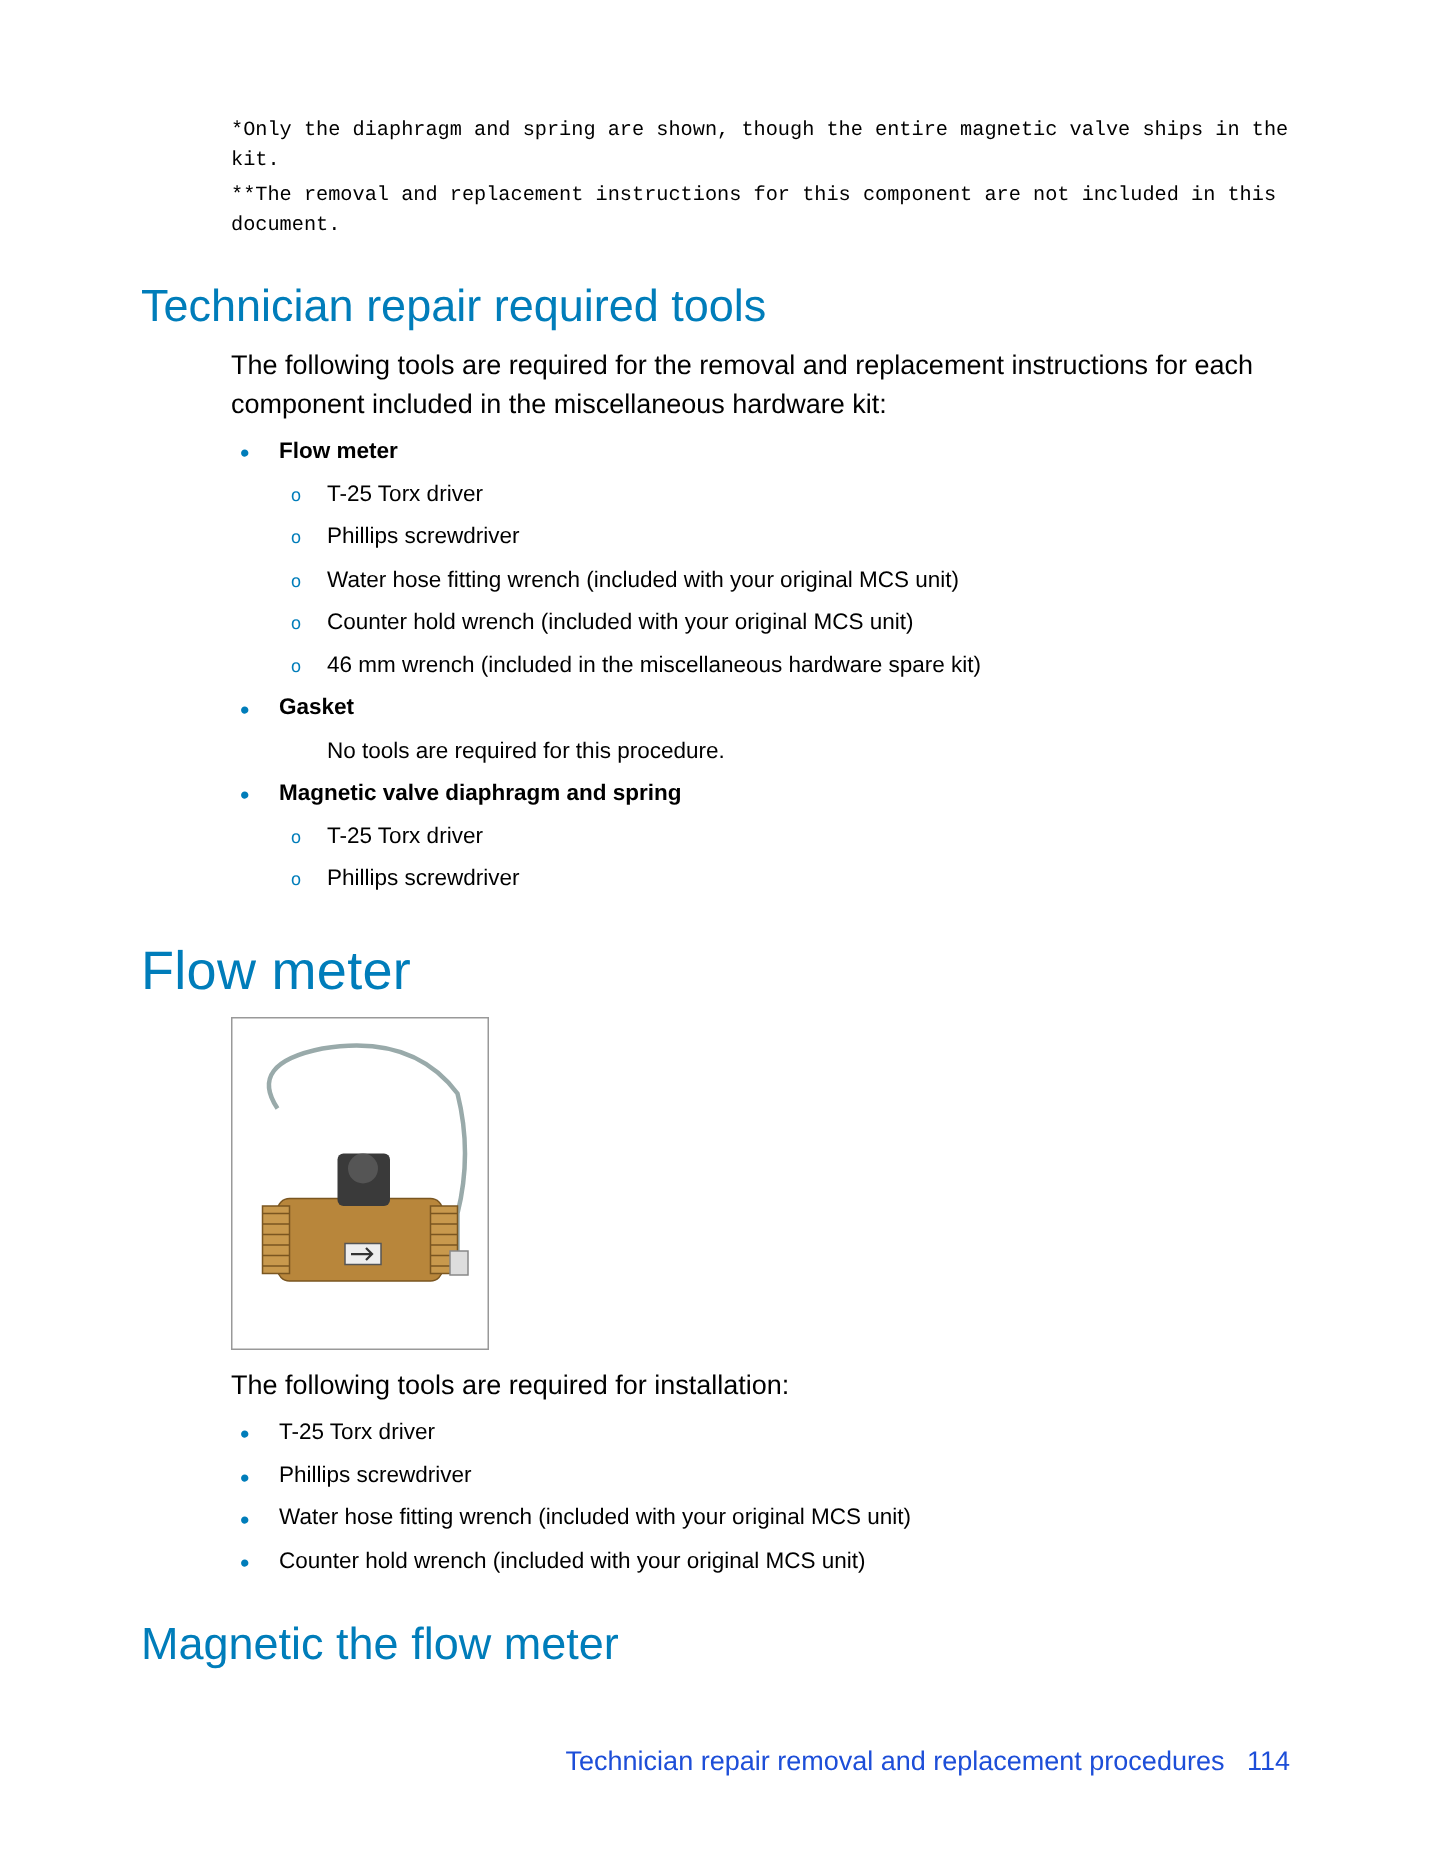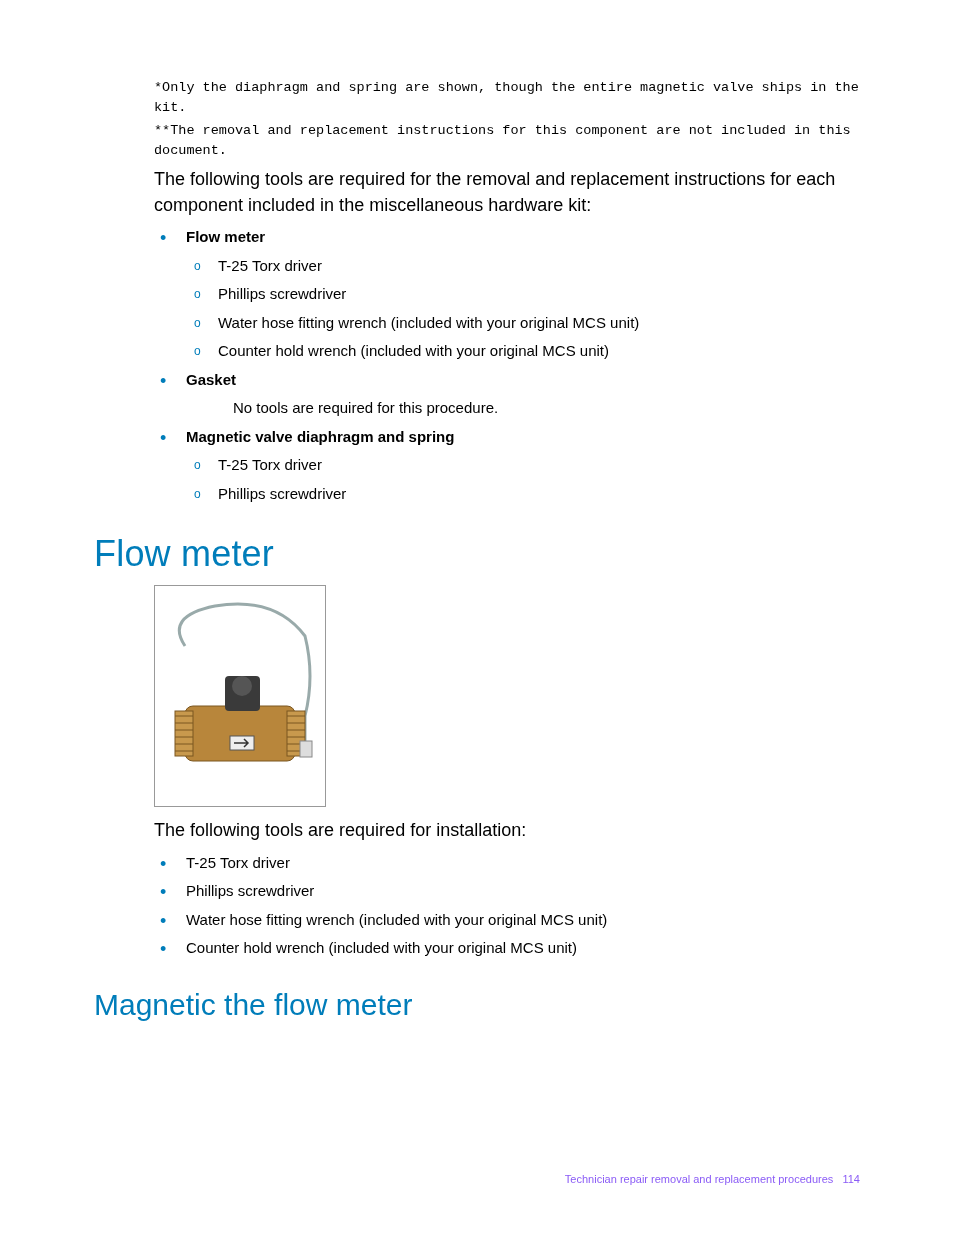--- a/index.html
+++ b/index.html
@@ -83,60 +83,62 @@
   ul.sub-list > li::before {
     content: "o";
     color: #007dba;
     font-size: 12px;
     position: absolute;
     left: 8px;
     top: 2px;
   }
   .sub-text {
     font-size: 15px;
-    margin: 6px 0 2px 47px;
+    margin: 6px 0 2px 32px;
     line-height: 1.5;
   }
   .figure-box {
     margin: 10px 0 10px 60px;
     border: 1px solid #999;
     width: 170px;
     height: 220px;
     position: relative;
     background: #fff;
   }
   .footer {
     position: absolute;
     bottom: 50px;
     right: 94px;
-    font-size: 11px;
-    color: #8b5cf6;
+    font-size: 18px;
+    color: #1d4ed8;
   }
   
   .flow-svg { display:block; }
 </style>
 </head>
 <body>
 
 <div class="page">
 
   <div class="footnote">*Only the diaphragm and spring are shown, though the entire magnetic valve ships in the kit.</div>
   <div class="footnote">**The removal and replacement instructions for this component are not included in this document.</div>
 
+  <h2 class="subsection-title">Technician repair required tools</h2>
 
   <div class="body-text">The following tools are required for the removal and replacement instructions for each component included in the miscellaneous hardware kit:</div>
 
   <ul class="top-list">
     <li>
       <span class="bold-label">Flow meter</span>
       <ul class="sub-list">
         <li>T-25 Torx driver</li>
         <li>Phillips screwdriver</li>
         <li>Water hose fitting wrench (included with your original MCS unit)</li>
         <li>Counter hold wrench (included with your original MCS unit)</li>
+        <li>46 mm wrench (included in the miscellaneous hardware spare kit)</li>
       </ul>
     </li>
     <li>
       <span class="bold-label">Gasket</span>
       <div class="sub-text">No tools are required for this procedure.</div>
     </li>
     <li>
       <span class="bold-label">Magnetic valve diaphragm and spring</span>
       <ul class="sub-list">
         <li>T-25 Torx driver</li>

